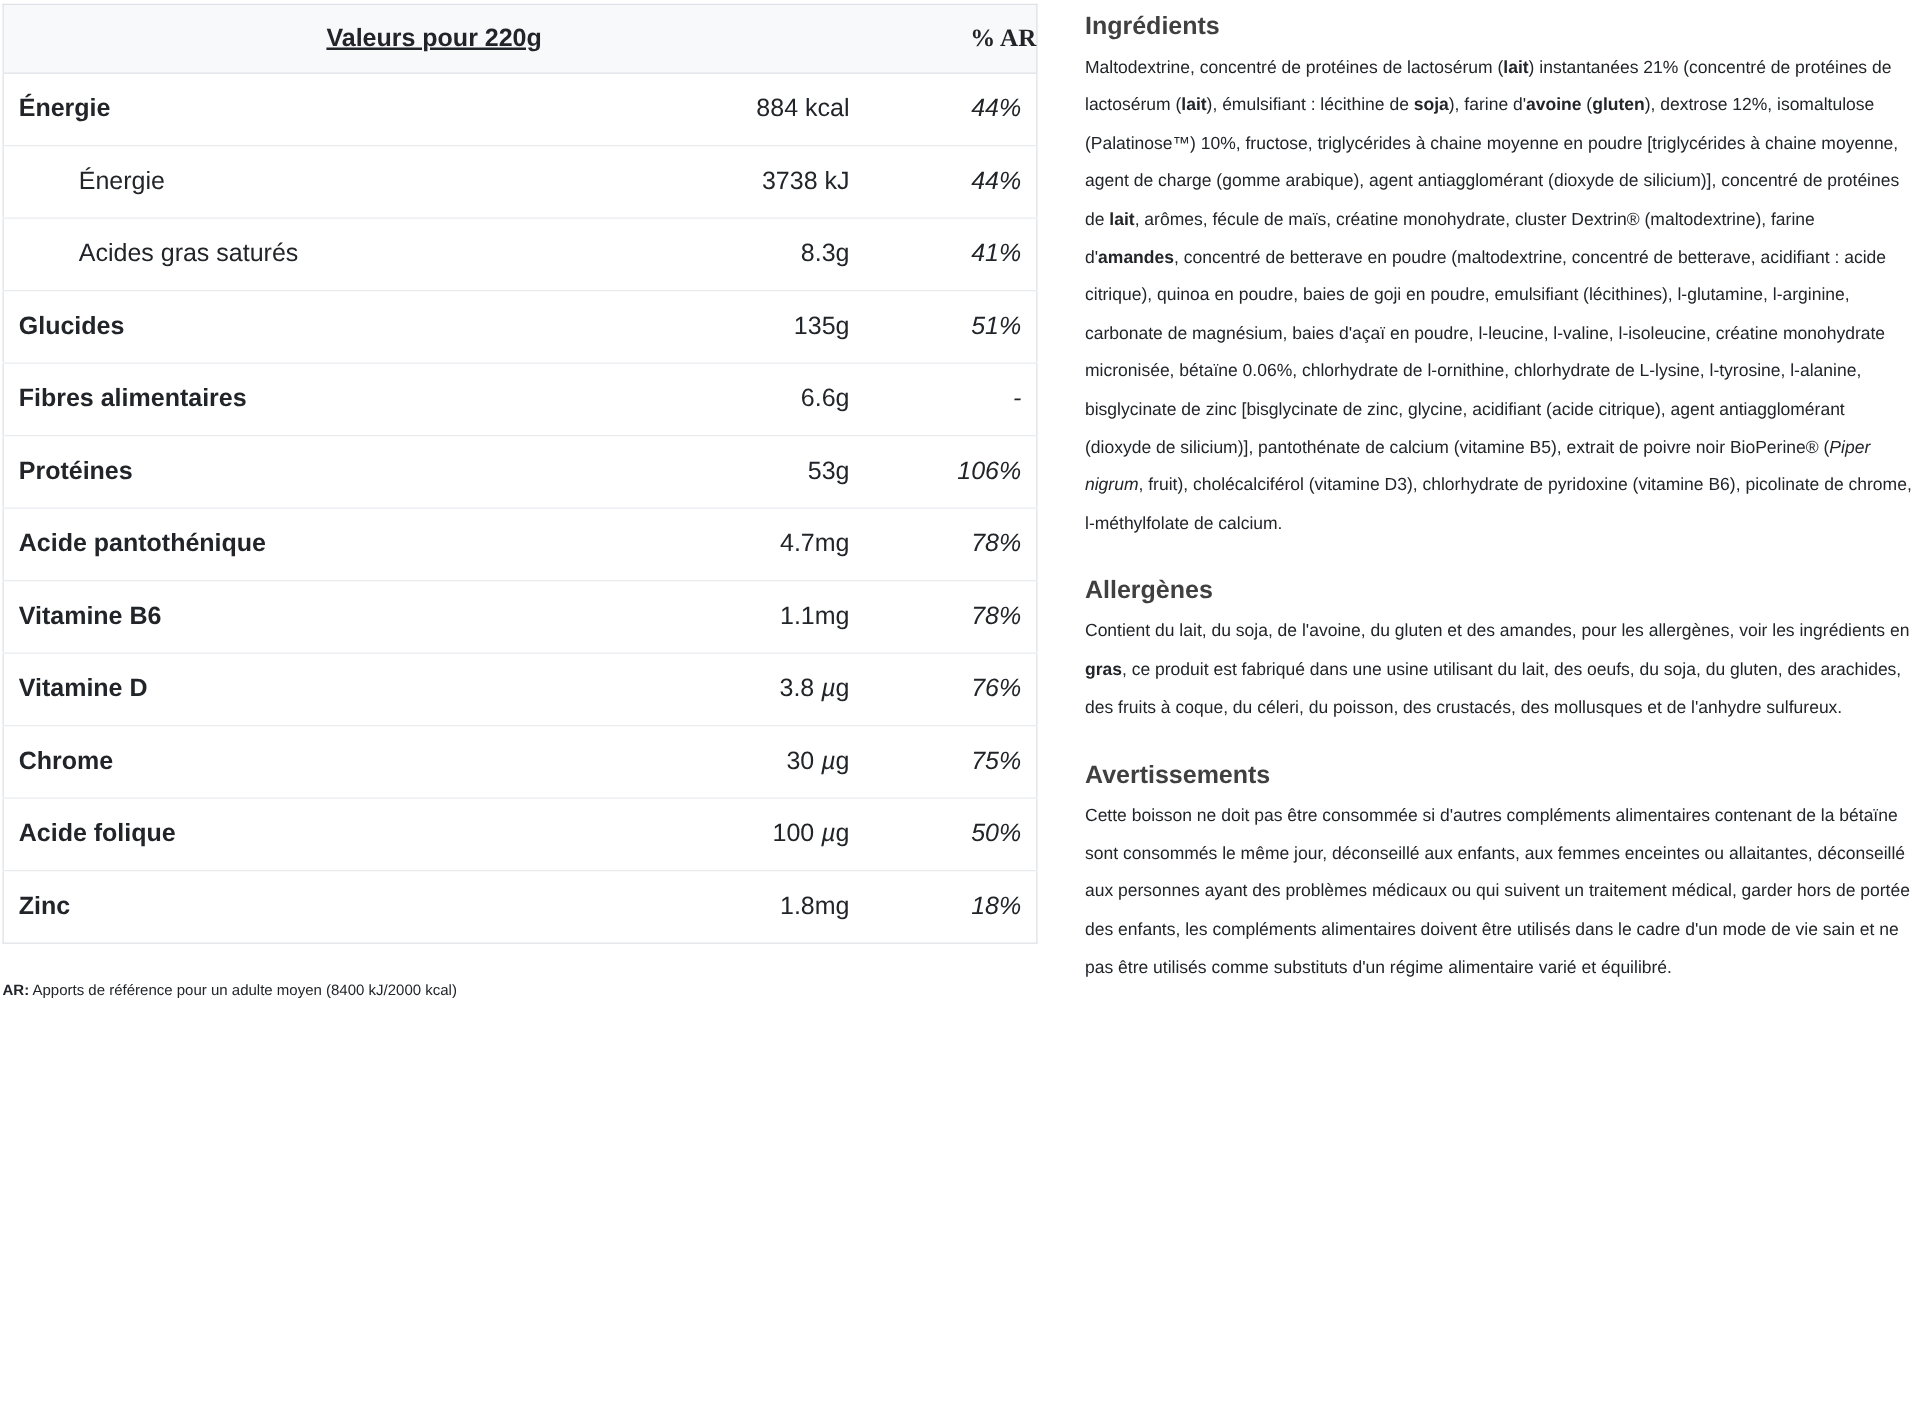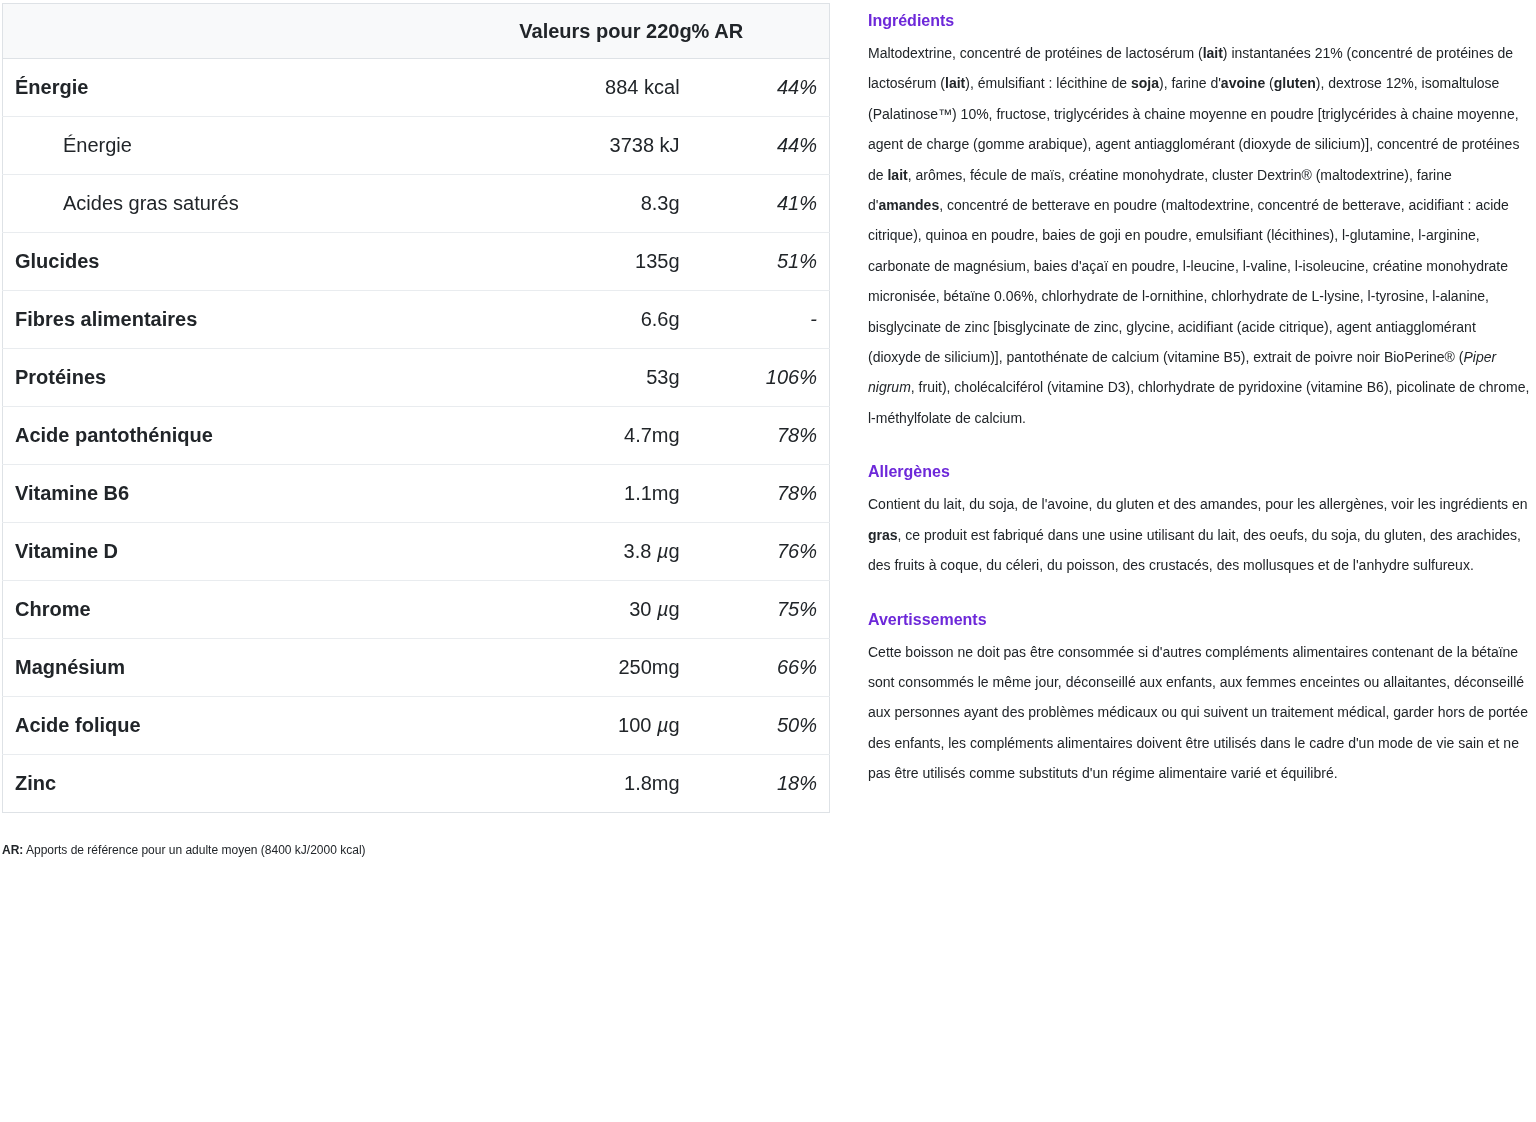--- a/index.html
+++ b/index.html
@@ -22,40 +22,40 @@
     border: 1px solid #dee2e6;
   }
   table.nutrition-table thead th {
     background: #f8f9fa;
     height: 55px;
     font-weight: 700;
     border-bottom: 1px solid #dee2e6;
     padding: 0;
     vertical-align: middle;
   }
-  th.th-label { text-align: right; padding-left: 24px; }
-  th.th-pct   { text-align: left; padding-right: 24px; }
+  th.th-label { text-align: center; padding-left: 24px; text-decoration: underline; }
+  th.th-pct   { text-align: right; padding-right: 24px; font-family: Liberation Serif, serif; }
   table.nutrition-table tbody td {
     height: 58px;
     vertical-align: middle;
     border-top: 1px solid #e9ecef;
     padding: 12px;
   }
   tbody tr:first-child td { border-top: none; }
   td.cell-label { padding-left: 24px; font-weight: 700; }
   td.cell-label.indent { padding-left: 60px; font-weight: 400; }
   td.cell-value { text-align: right; font-weight: 400; }
   td.cell-pct { text-align: right; padding-right: 24px; font-weight: 400; font-style: italic; }
   .footnote { margin: 24px 0 12px 0; font-size: 12px; line-height: 26px; }
 
   
   .right-col { position: absolute; left: 868px; top: 6px; width: 662px; }
   .right-col h3 {
-    font-size: 16px; line-height: 30px;
-    margin: 0; font-weight: 700; color: #6d28d9;
+    font-size: 20px; line-height: 30px;
+    margin: 0; font-weight: 700; color: #404040;
   }
   .right-col p {
     font-size: 14px; line-height: 30.4px;
     margin: 2px 0 24px 0;
   }
   .seg-b { font-weight: 700; }
   .seg-i { font-style: italic; }
 </style>
 </head>
 <body>
@@ -120,25 +120,20 @@
             <td class="cell-label">Vitamine D</td>
             <td class="cell-value"><span>3.8 </span><span class="seg-i">µ</span><span>g</span></td>
             <td class="cell-pct">76%</td>
           </tr>
           <tr>
             <td class="cell-label">Chrome</td>
             <td class="cell-value"><span>30 </span><span class="seg-i">µ</span><span>g</span></td>
             <td class="cell-pct">75%</td>
           </tr>
           <tr>
-            <td class="cell-label">Magnésium</td>
-            <td class="cell-value">250mg</td>
-            <td class="cell-pct">66%</td>
-          </tr>
-          <tr>
             <td class="cell-label">Acide folique</td>
             <td class="cell-value"><span>100 </span><span class="seg-i">µ</span><span>g</span></td>
             <td class="cell-pct">50%</td>
           </tr>
           <tr>
             <td class="cell-label">Zinc</td>
             <td class="cell-value">1.8mg</td>
             <td class="cell-pct">18%</td>
           </tr>
         </tbody>

